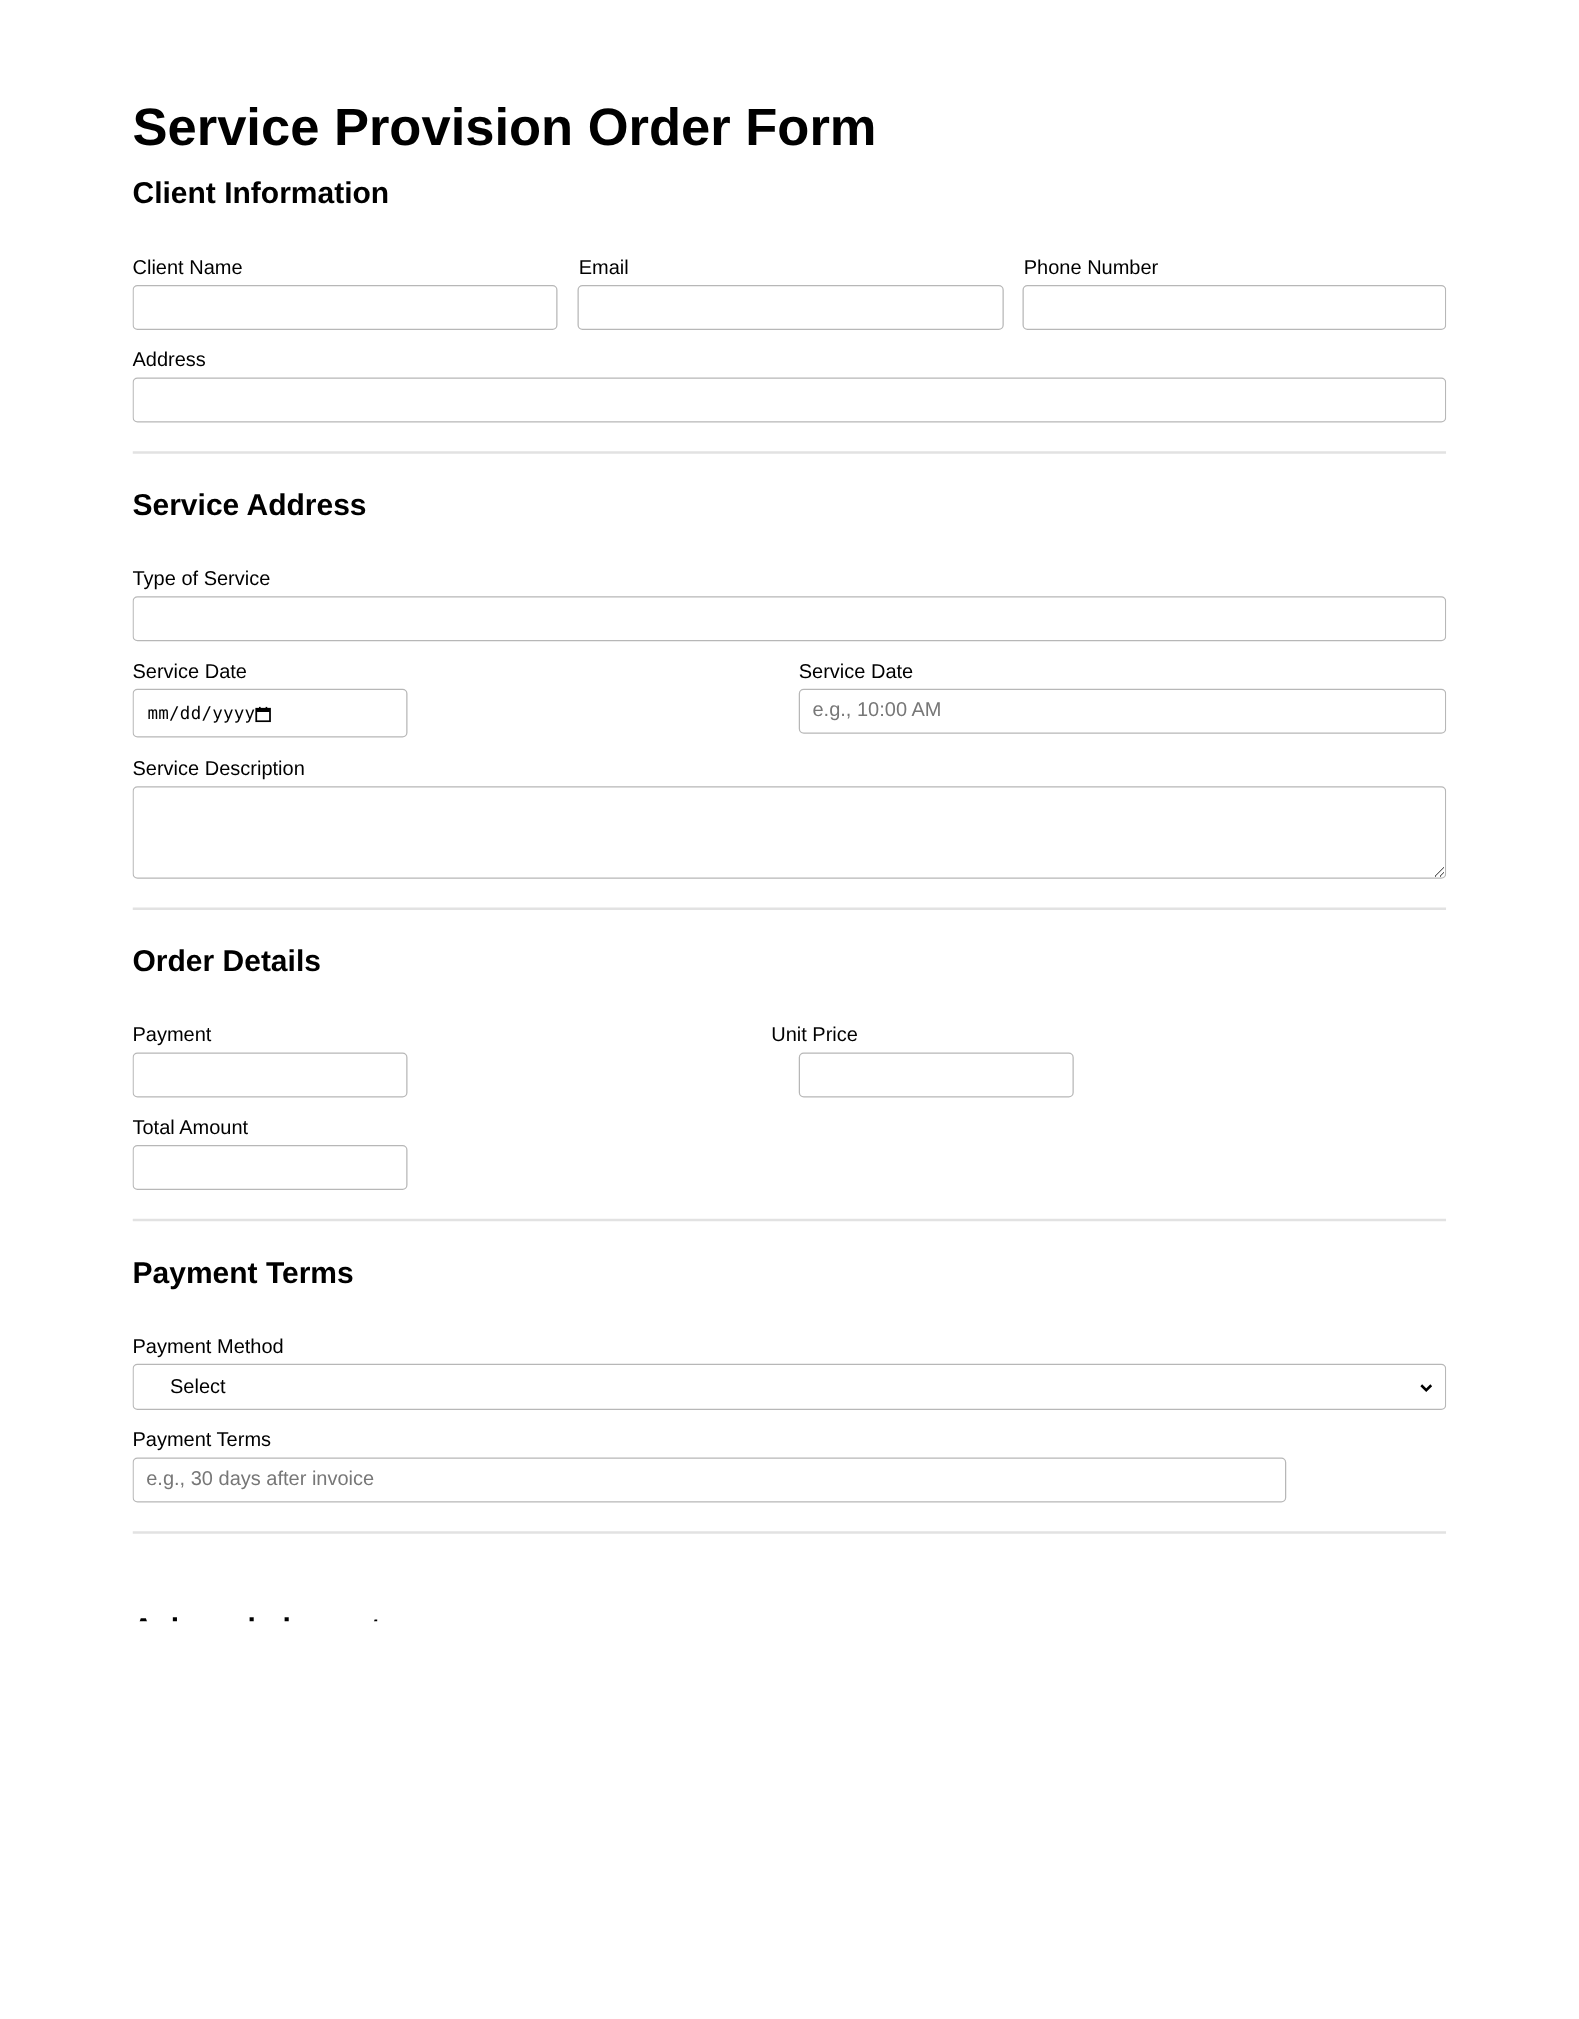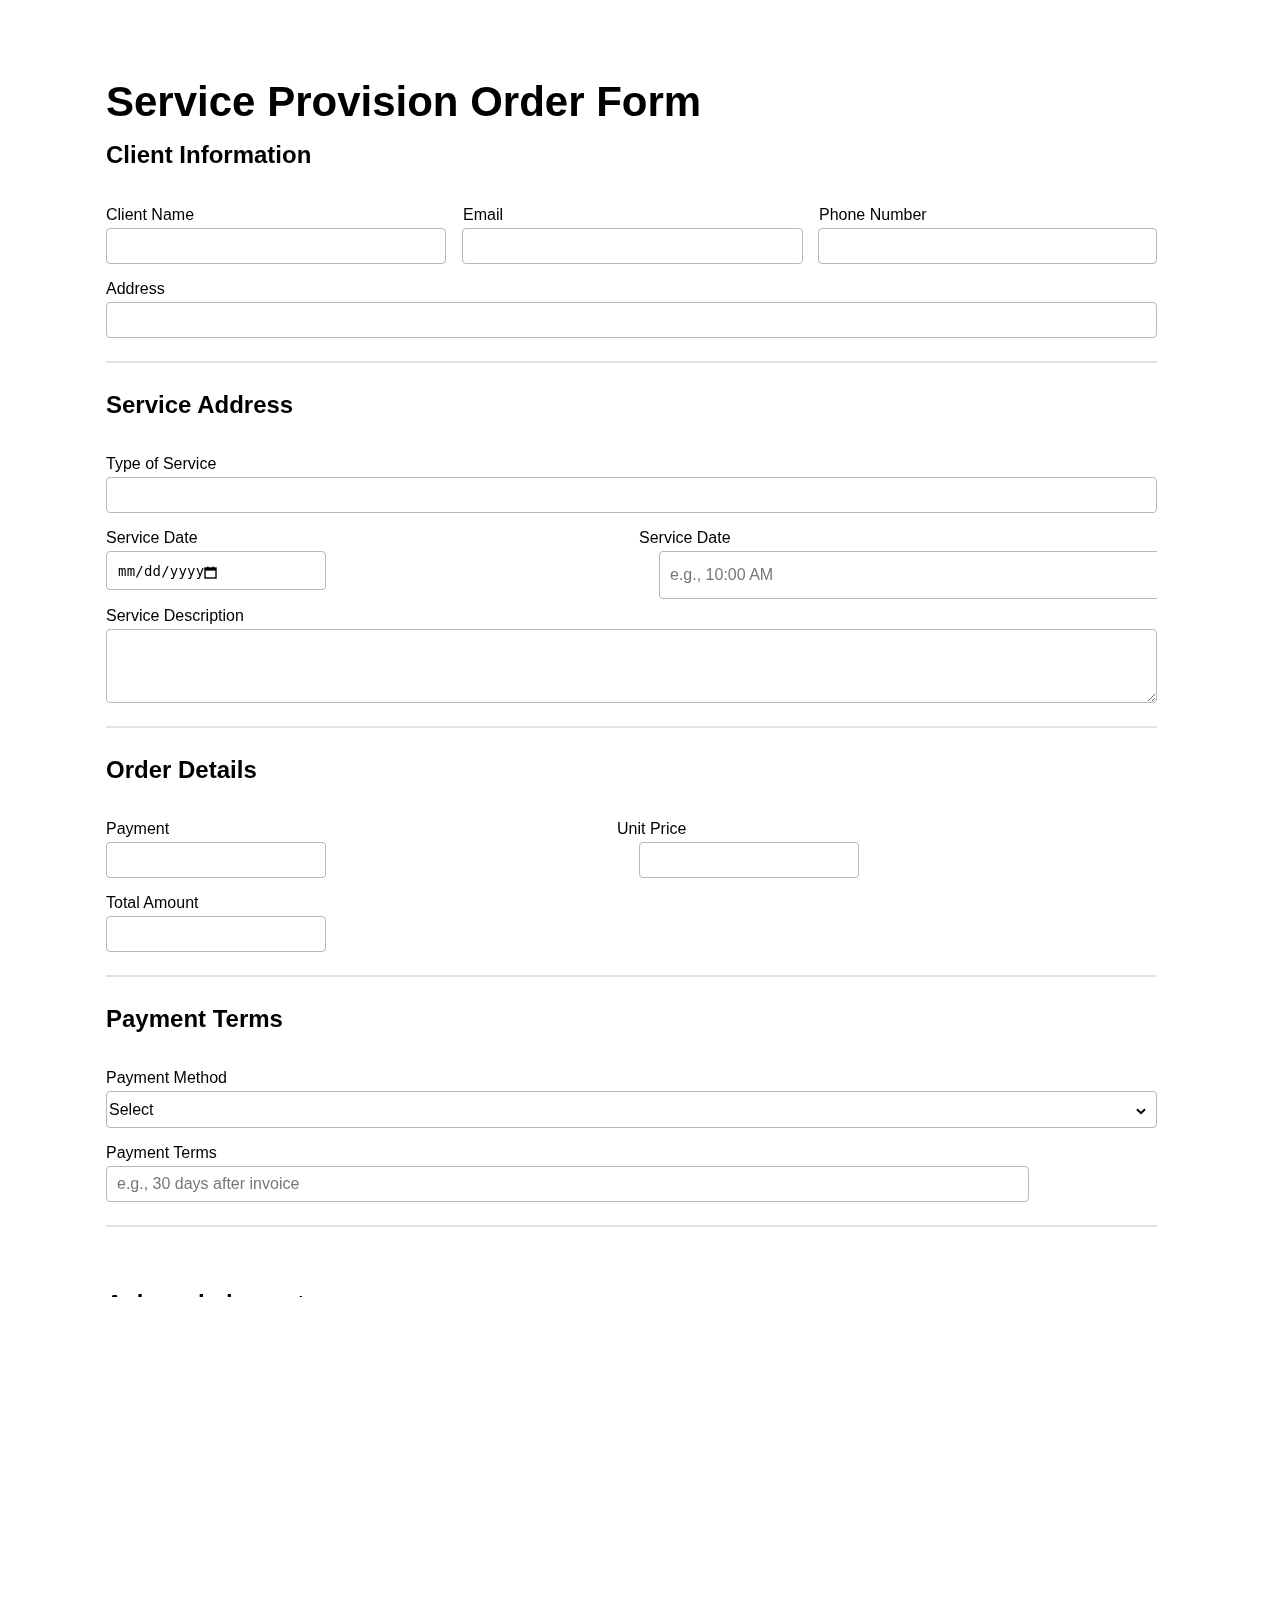--- a/index.html
+++ b/index.html
@@ -87,21 +87,21 @@
     }
     .select-field {
       position: absolute;
       box-sizing: border-box;
       border: 1px solid #b7b7b7;
       border-radius: 4px;
       background: #fff;
       display: flex;
       align-items: center;
       justify-content: space-between;
-      padding: 0 10px 0 2px;
+      padding: 0 10px 0 29px;
       font-size: 16px;
     }
     .divider {
       position: absolute;
       left: 0;
       width: 1051px;
       height: 0;
       border-top: 2px solid #e2e2e2;
     }
   </style>
@@ -140,21 +140,21 @@
       <svg width="13" height="13" viewBox="0 0 13 13">
         <rect x="1" y="2" width="11" height="10" fill="none" stroke="#000" stroke-width="1.4"></rect>
         <rect x="1" y="2" width="11" height="2.6" fill="#000"></rect>
         <rect x="3.2" y="0.5" width="1.3" height="2.2" fill="#000"></rect>
         <rect x="8.5" y="0.5" width="1.3" height="2.2" fill="#000"></rect>
       </svg>
     </span>
   </div>
 
   <label style="left:533px; top:528px;">Service Date</label>
-  <input class="field" style="left: 553px; top: 551px; width: 518px; height: 48px;" type="text" placeholder="e.g., 10:00 AM">
+  <input class="field" style="left: 533px; top: 551px; width: 518px; height: 36px;" type="text" placeholder="e.g., 10:00 AM">
 
   <label style="left:0; top:606px;">Service Description</label>
   <textarea class="field" style="left: 0px; top: 629px; width: 1051px; height: 74px;" placeholder=""></textarea>
 
   <div class="divider" style="top:726px;"></div>
 
   <h2 style="top:755px;">Order Details</h2>
 
   <label style="left:0; top:819px;">Payment</label>
   <input class="field" style="left: 0px; top: 842px; width: 220px; height: 36px;" type="number" placeholder="">

